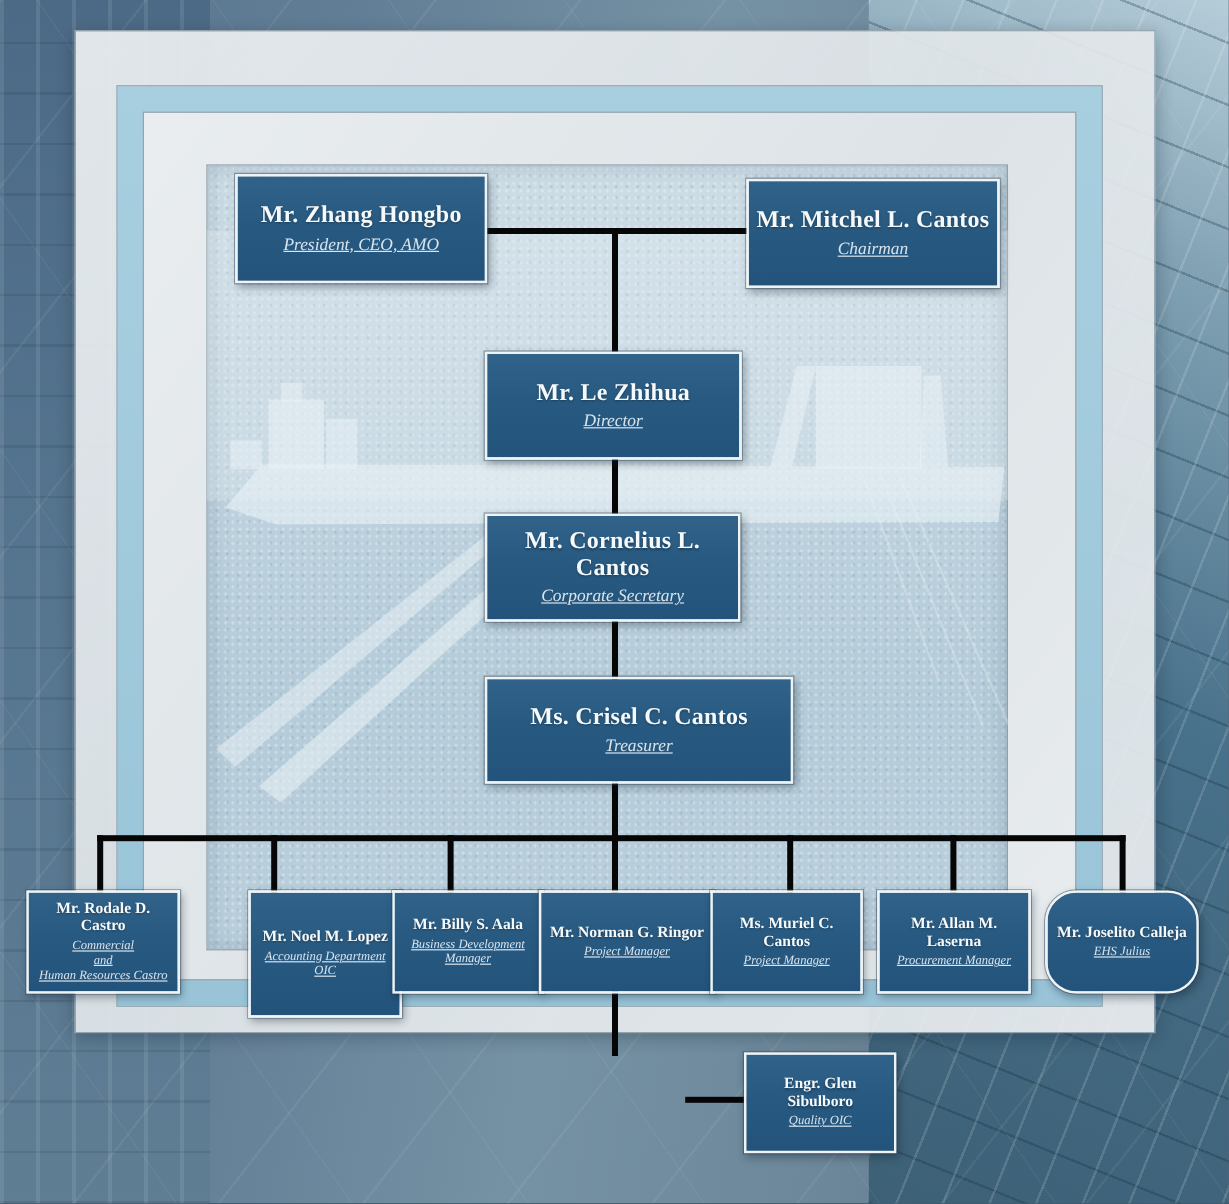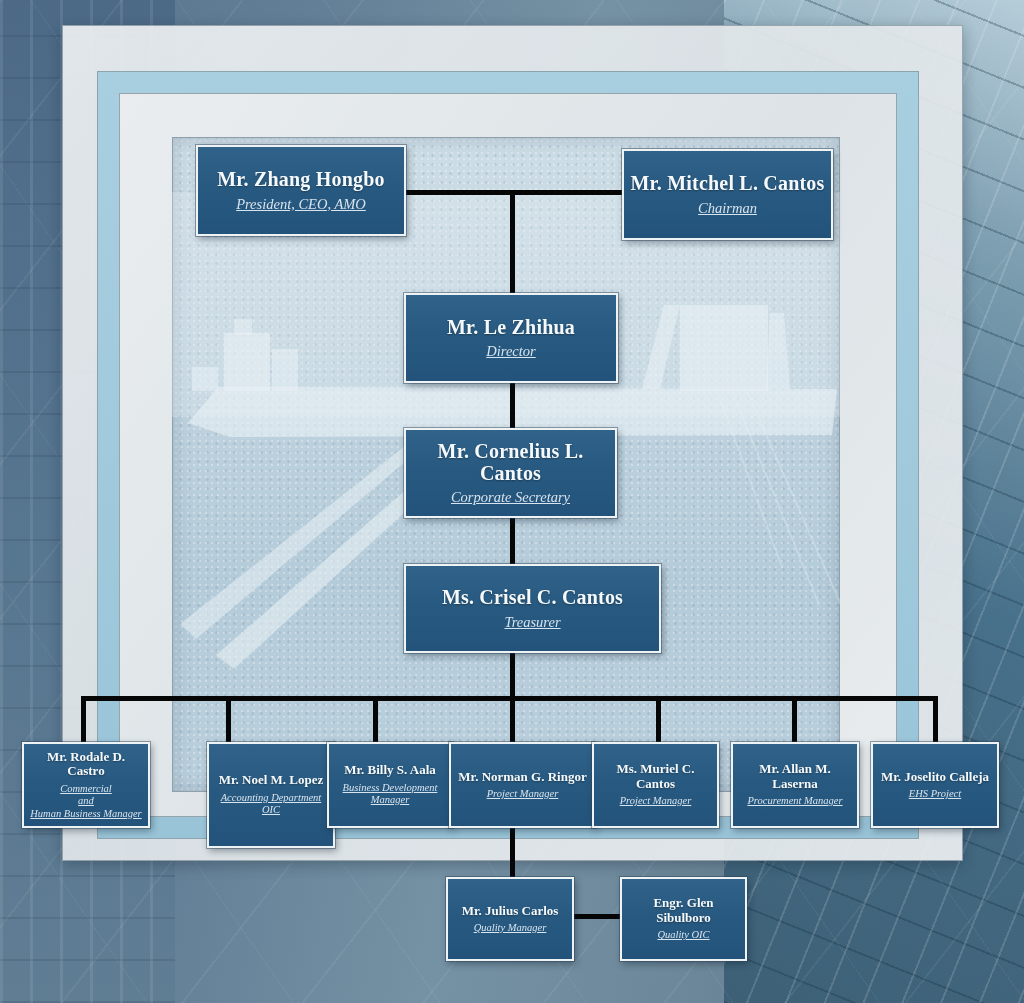--- a/index.html
+++ b/index.html
@@ -150,21 +150,21 @@
   </div>
   <div class="node lg" style="left:404px; top:564px; width:257px; height:89px;">
     <div class="name">Ms. Crisel C. Cantos</div>
     <div class="role">Treasurer</div>
   </div>
 
   <div class="node sm" style="left:22px; top:742px; width:128px; height:86px;">
     <div class="name">Mr. Rodale D. Castro</div>
     <div class="role">Commercial
 and
-Human Business Manager</div>
+Human Resources Castro</div>
   </div>
   <div class="node sm" style="left:167px; top:742px; width:128px; height:106px;margin-left:40px;">
     <div class="name">Mr. Noel M. Lopez</div>
     <div class="role">Accounting Department
 OIC</div>
   </div>
   <div class="node sm" style="left:311px; top:742px; width:126px; height:86px;margin-left:16px;">
     <div class="name">Mr. Billy S. Aala</div>
     <div class="role">Business Development
 Manager</div>
@@ -174,27 +174,23 @@
     <div class="role">Project Manager</div>
   </div>
   <div class="node sm" style="left:592px; top:742px; width:127px; height:86px;">
     <div class="name">Ms. Muriel C. Cantos</div>
     <div class="role">Project Manager</div>
   </div>
   <div class="node sm" style="left:731px; top:742px; width:128px; height:86px;">
     <div class="name">Mr. Allan M. Laserna</div>
     <div class="role">Procurement Manager</div>
   </div>
-  <div class="node sm" style="left:871px; top:742px; width:128px; height:86px;">
+  <div class="node sm" style="left:871px; top:742px; width:128px; height:86px;border-radius:26px;">
     <div class="name">Mr. Joselito Calleja</div>
-    <div class="role">EHS Project</div>
+    <div class="role">EHS Julius</div>
   </div>
 
-  <div class="node sm" style="left:446px; top:877px; width:128px; height:84px;">
-    <div class="name">Mr. Julius Carlos</div>
-    <div class="role">Quality Manager</div>
-  </div>
   <div class="node sm" style="left:620px; top:877px; width:127px; height:84px;">
     <div class="name">Engr. Glen Sibulboro</div>
     <div class="role">Quality OIC</div>
   </div>
 
 </div>
 
 </body></html>

